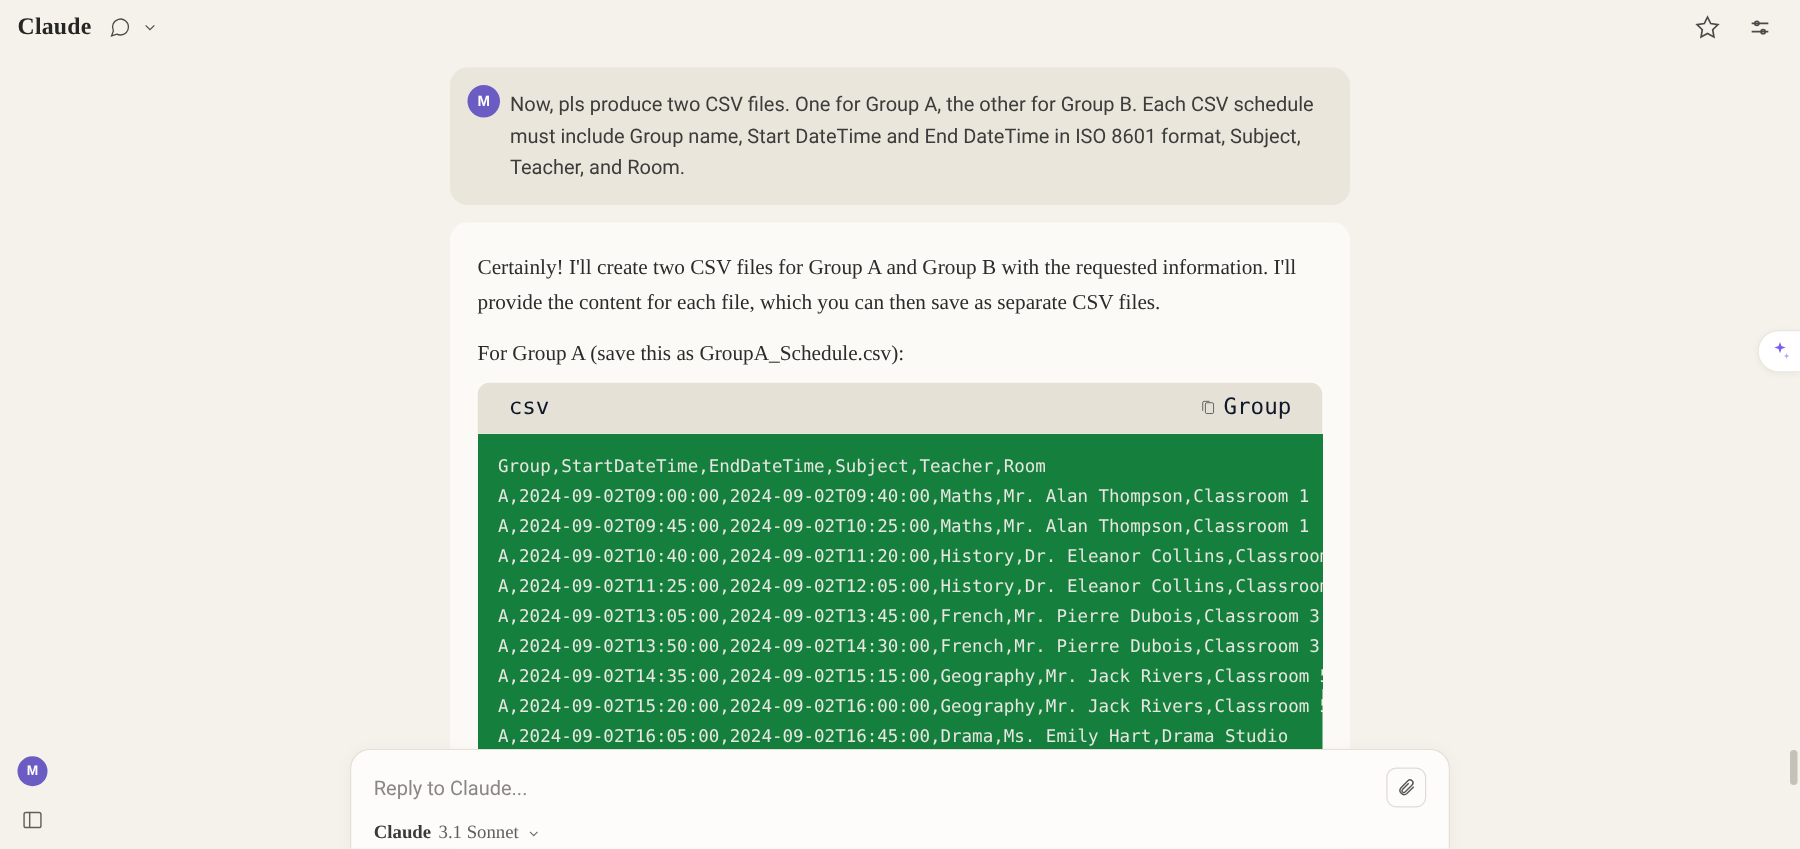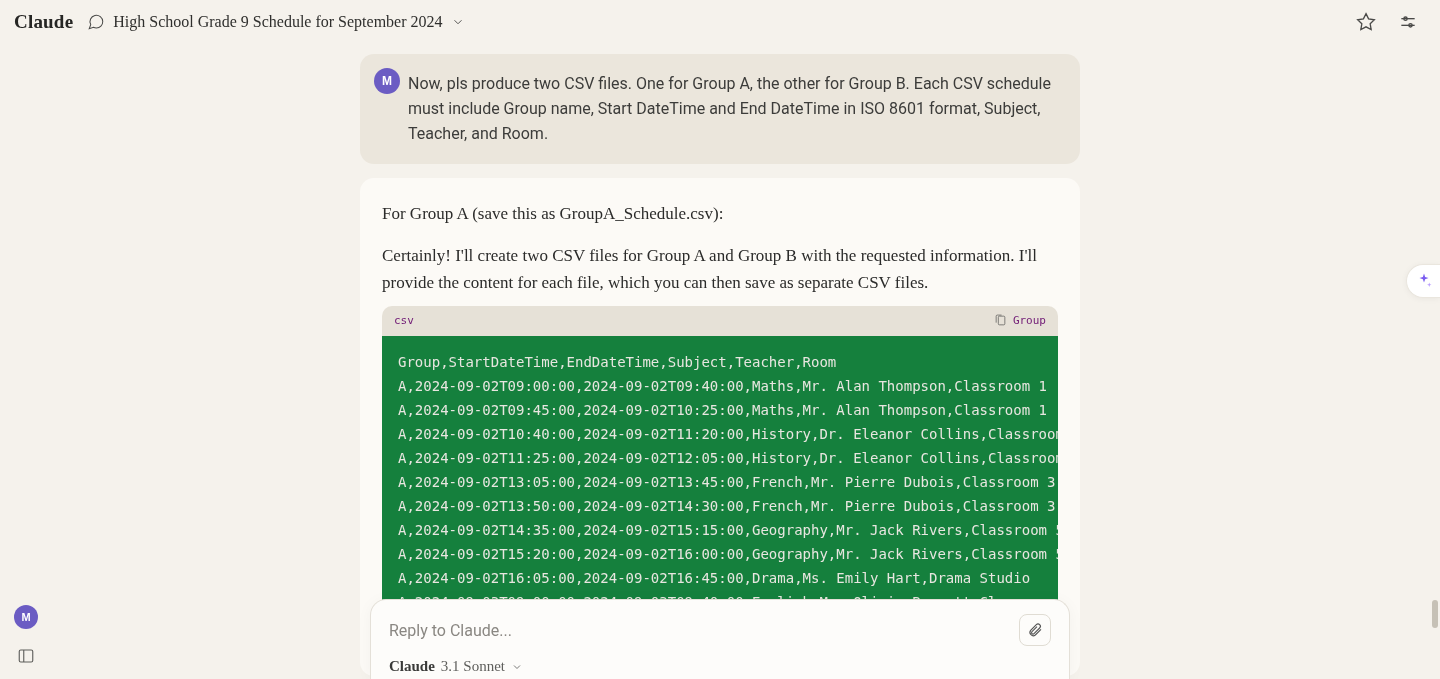--- a/index.html
+++ b/index.html
@@ -87,42 +87,42 @@
     border-radius: 10px;
     overflow: hidden;
     margin-top: 6px;
     font-family: ui-monospace, SFMono-Regular, Menlo, Consolas, monospace;
   }
   .codehead {
     background: #e6e1d7;
     display: flex;
     justify-content: space-between;
     align-items: center;
-    padding: 6px 12px;
-    font-size: 11px;
-    color: #701a75;
+    padding: 6px 25px;
+    font-size: 18px;
+    color: #0f172a;
   }
   .copy { display: flex; align-items: center; gap: 6px; cursor: pointer; }
   .copy-icon { width: 13px; height: 13px; stroke: #5e5e5b; fill: none; stroke-width: 1.4; }
   .codebody {
     background: #15803d;
     color: #e8e6e0;
     padding: 14px 16px 40px;
     font-size: 14px;
     line-height: 1.72;
     white-space: pre;
     overflow-x: auto;
   }
 
   .composer-wrap {
     position: absolute;
     left: 50%;
     transform: translateX(-50%);
     bottom: 0;
-    width: 700px;
+    width: 880px;
     background: #fdfcfa;
     border: 1px solid #e4e0d8;
     border-bottom: none;
     border-radius: 16px 16px 0 0;
     padding: 14px 18px 4px;
     box-shadow: 0 2px 16px rgba(0,0,0,.04);
   }
   .composer-row1 { display: flex; align-items: center; justify-content: space-between; }
   .reply-ph {
     font-family: -apple-system, BlinkMacSystemFont, "Segoe UI", Roboto, sans-serif;
@@ -191,21 +191,20 @@
 </head>
 <body>
 
 <div class="header">
   <div class="header-left">
     <div class="logo">Claude</div>
     <div class="title-wrap">
       <svg class="chat-icon" viewBox="0 0 24 24">
           <path d="M21 11.5a8.38 8.38 0 0 1-8.5 8.5 8.5 8.5 0 0 1-3.9-.95L3 21l1.95-5.6A8.5 8.5 0 1 1 21 11.5z"></path>
         </svg>
-      <span class="title">High School Grade 9 Schedule for September 2024</span>
       <svg class="chev" viewBox="0 0 24 24">
           <polyline points="6 9 12 15 18 9"></polyline>
         </svg>
     </div>
   </div>
   <div class="header-right">
     <svg class="hicon" viewBox="0 0 24 24">
         <polygon points="12 2 15.09 8.26 22 9.27 17 14.14 18.18 21.02 12 17.77 5.82 21.02 7 14.14 2 9.27 8.91 8.26 12 2"></polygon>
       </svg>
     <svg class="hicon" viewBox="0 0 24 24">
@@ -218,22 +217,22 @@
 </div>
 
 <div class="conversation">
 
   <div class="user-msg">
     <div class="avatar">M</div>
     <span>Now, pls produce two CSV files. One for Group A, the other for Group B. Each CSV schedule must include Group name, Start DateTime and End DateTime in ISO 8601 format, Subject, Teacher, and Room.</span>
   </div>
 
   <div class="assist-msg">
+    <p>Certainly! I'll create two CSV files for Group A and Group B with the requested information. I'll provide the content for each file, which you can then save as separate CSV files.</p>
     <p>For Group A (save this as GroupA_Schedule.csv):</p>
-    <p>Certainly! I'll create two CSV files for Group A and Group B with the requested information. I'll provide the content for each file, which you can then save as separate CSV files.</p>
 
     <div class="codeblock">
       <div class="codehead">
         <span>csv</span>
         <div class="copy">
           <svg class="copy-icon" viewBox="0 0 24 24">
               <rect x="8" y="4" width="12" height="16" rx="2"></rect>
               <path d="M4 16V4a2 2 0 0 1 2-2h8"></path>
             </svg>
           <span>Group</span>

